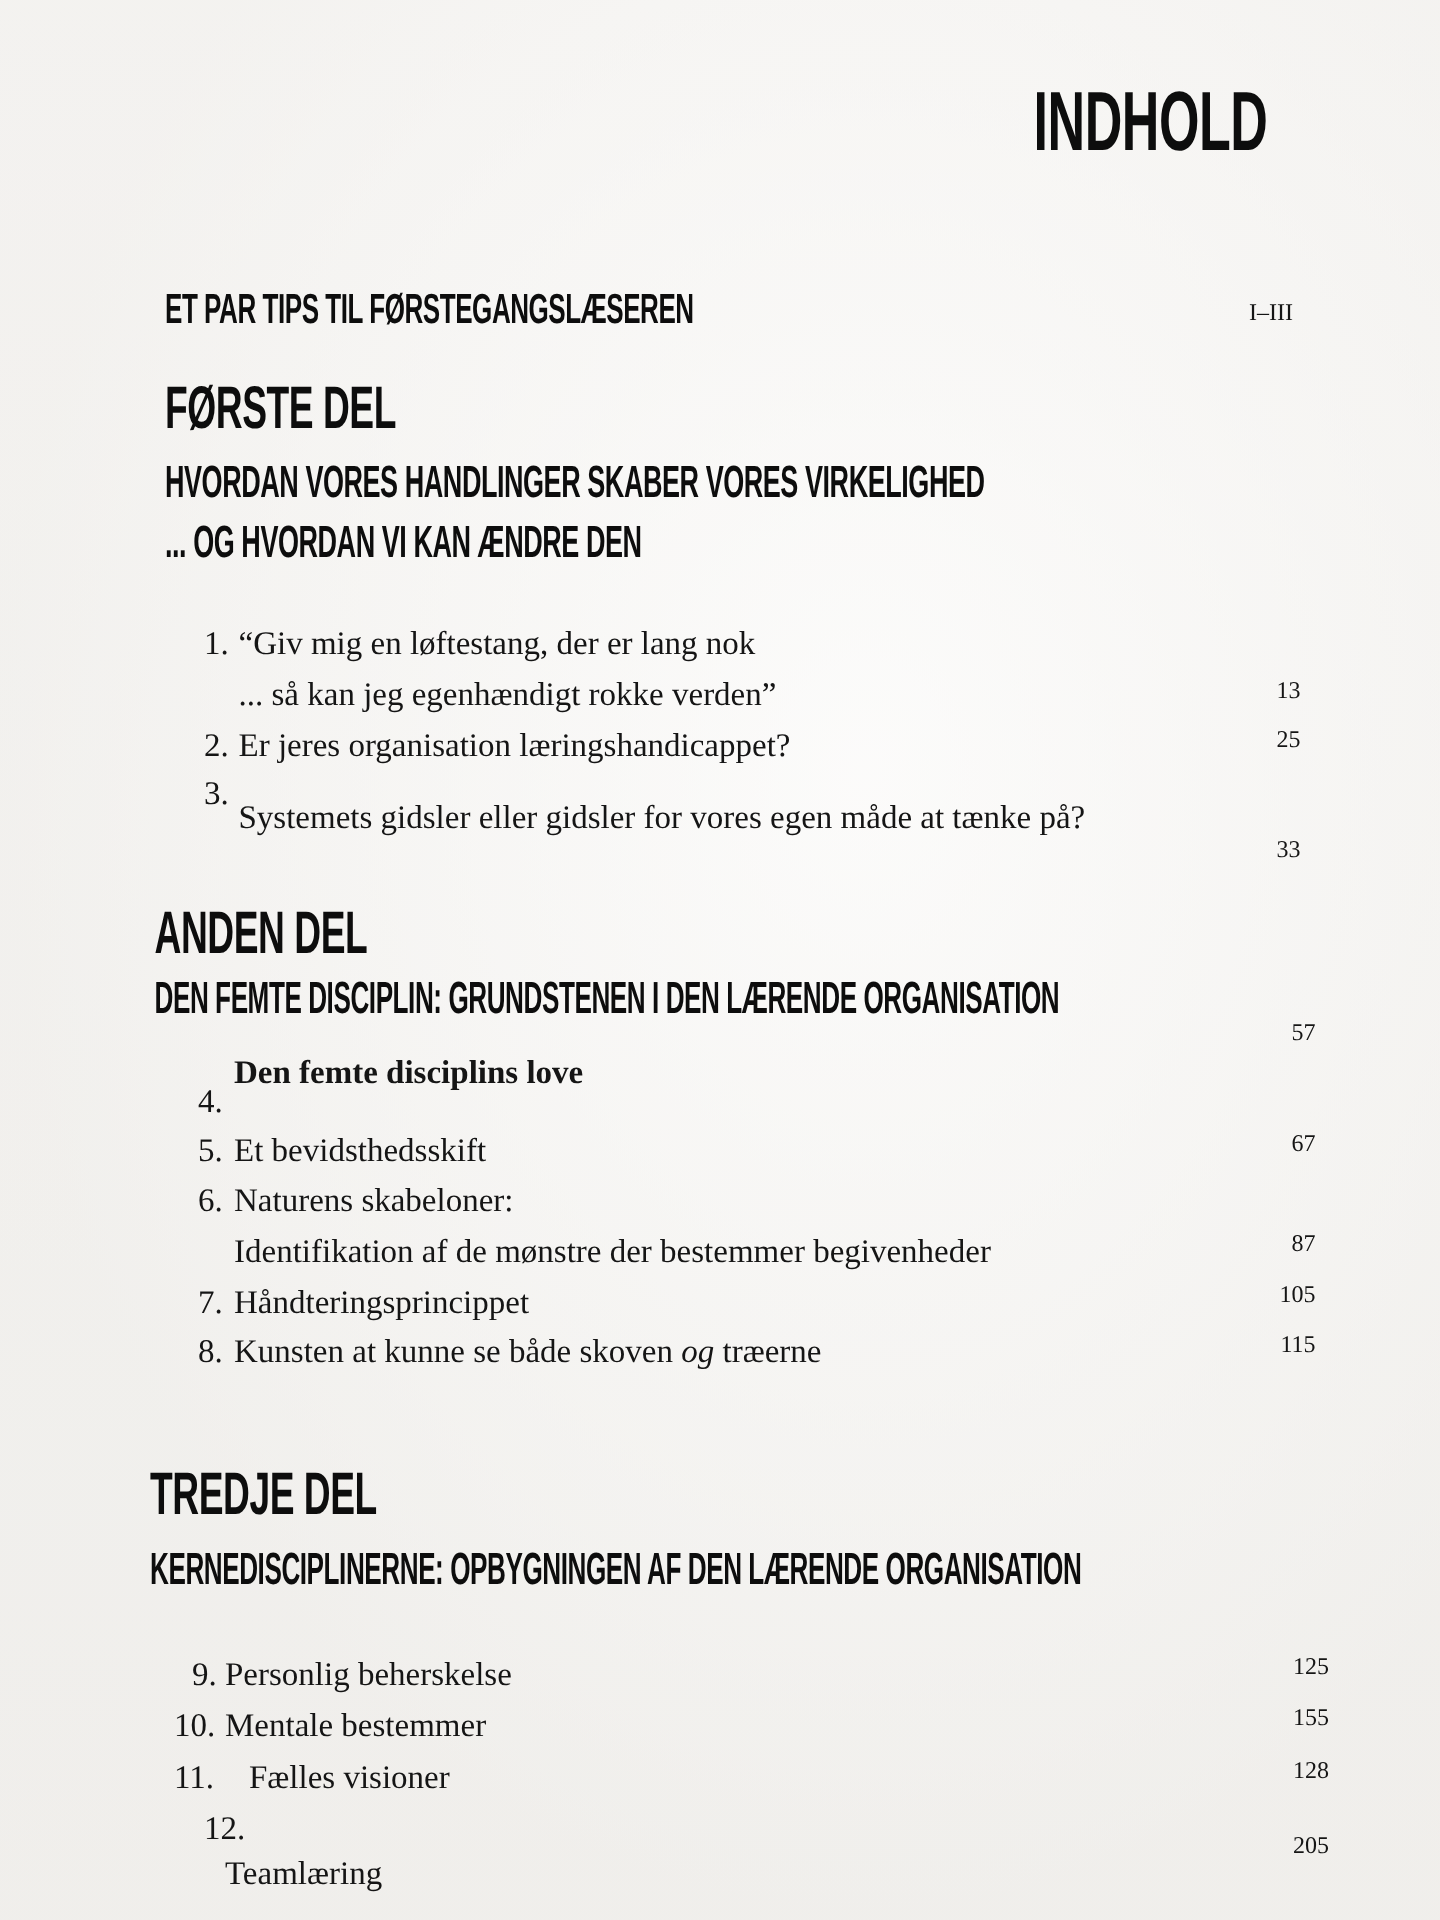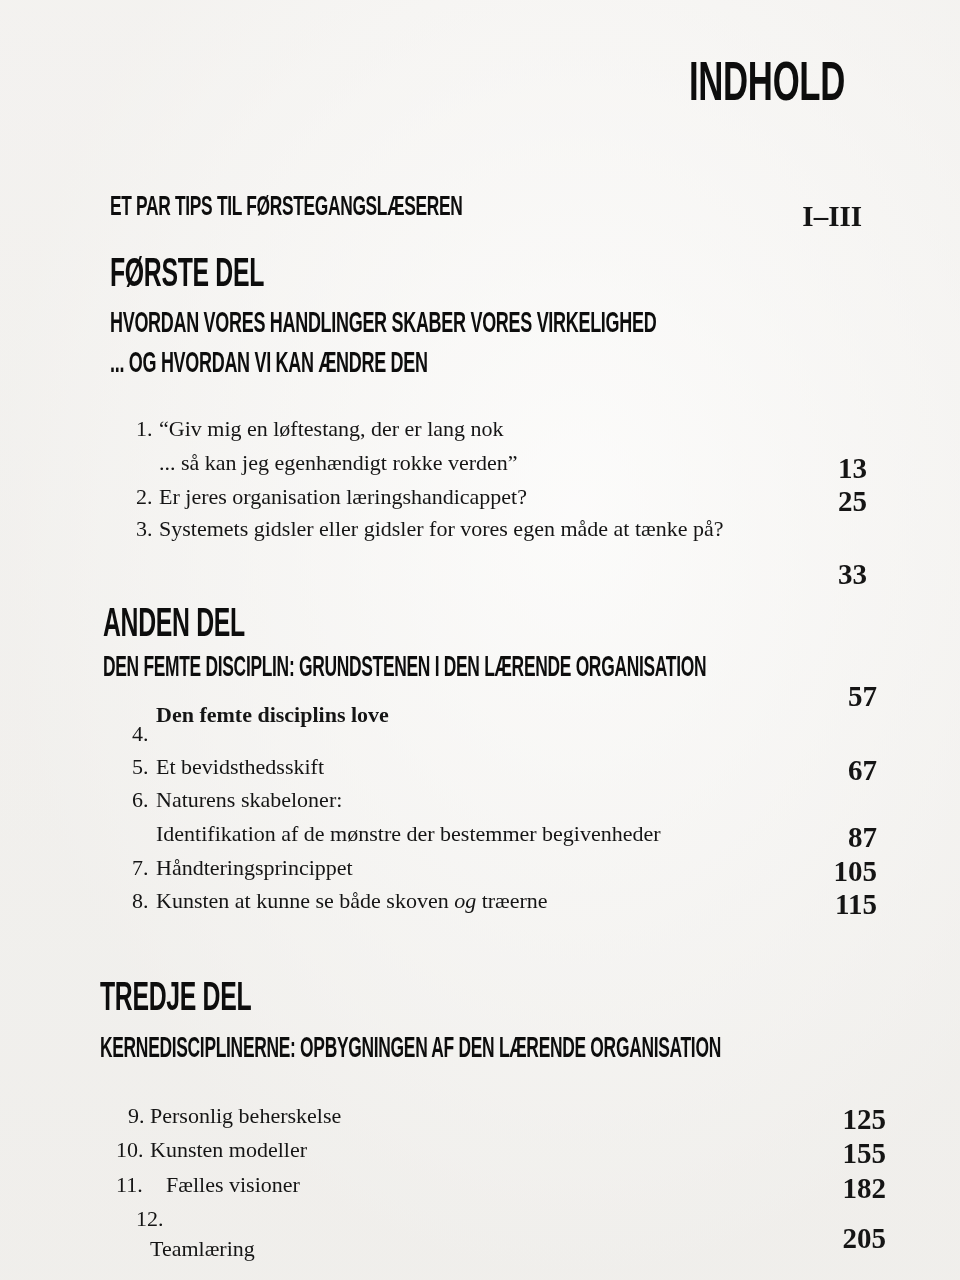--- a/index.html
+++ b/index.html
@@ -27,25 +27,24 @@
     .serif {
       font-family: "Liberation Serif", serif;
       position: absolute;
       white-space: nowrap;
       color: #151515;
       font-size: 22px;
     }
     .pg {
       font-family: "Liberation Serif", serif;
       position: absolute;
-      font-size: 29px;
+      font-size: 16px;
       text-align: right;
       color: #151515;
       width: 80px;
-      font-weight: bold;
     }
     .title {
       left: 689px; top: 48px;
       font-size: 56px;
       transform: scaleX(0.62);
     }
     .h-tips { left: 110px; top: 190px; font-size: 28px; transform: scaleX(0.62); }
     .h-part { font-size: 40px; transform: scaleX(0.62); }
     .h-sub  { font-size: 30px; transform: scaleX(0.6); }
     .h-sub-wide { font-size: 30px; transform: scaleX(0.58); }
@@ -71,21 +70,21 @@
   <span class="serif" style="left:159px; top:450px;">... så kan jeg egenhændigt rokke verden”</span>
   <span class="pg" style="left:787px; top:452px;">13</span>
 </div>
 <div>
   <span class="serif" style="left:136px; top:484px;">2.</span>
   <span class="serif" style="left:159px; top:484px;">Er jeres organisation læringshandicappet?</span>
   <span class="pg" style="left:787px; top:485px;">25</span>
 </div>
 <div>
   <span class="serif" style="left:136px; top:516px;">3.</span>
-  <span class="serif" style="left:159px; top:516px;">Systemets gidsler eller gidsler for vores egen måde at tænke på?</span>
+  <span class="serif" style="left:159px; top:532px;">Systemets gidsler eller gidsler for vores egen måde at tænke på?</span>
   <span class="pg" style="left:787px; top:517px;margin-top:41px;">33</span>
 </div>
 
 <div class="cond h-part" style="left:103px; top:600px;">ANDEN DEL</div>
 <div class="cond h-sub-wide" style="left:103px; top:649px;">DEN FEMTE DISCIPLIN: GRUNDSTENEN I DEN LÆRENDE ORGANISATION</div>
 
 <div>
   <span class="serif" style="left:132px; top:721px;">4.</span>
   <span class="serif" style="left:156px; top:702px;font-weight:bold;">Den femte disciplins love</span>
   <span class="pg" style="left:797px; top:680px;">57</span>
@@ -115,25 +114,25 @@
 <div class="cond h-part" style="left:100px; top:974px;">TREDJE DEL</div>
 <div class="cond h-sub-wide" style="left:100px; top:1030px;">KERNEDISCIPLINERNE: OPBYGNINGEN AF DEN LÆRENDE ORGANISATION</div>
 
 <div>
   <span class="serif" style="left:128px; top:1103px;">9.</span>
   <span class="serif" style="left:150px; top:1103px;">Personlig beherskelse</span>
   <span class="pg" style="left:806px; top:1103px;">125</span>
 </div>
 <div>
   <span class="serif" style="left:116px; top:1137px;">10.</span>
-  <span class="serif" style="left:150px; top:1137px;">Kunsten modeller</span>
+  <span class="serif" style="left:150px; top:1137px;">Mentale bestemmer</span>
   <span class="pg" style="left:806px; top:1137px;">155</span>
 </div>
 <div>
   <span class="serif" style="left:116px; top:1172px;">11.</span>
   <span class="serif" style="left:150px; top:1172px;margin-left:16px;">Fælles visioner</span>
-  <span class="pg" style="left:806px; top:1172px;">182</span>
+  <span class="pg" style="left:806px; top:1172px;">128</span>
 </div>
 <div>
   <span class="serif" style="left:116px; top:1206px;margin-left:20px;">12.</span>
   <span class="serif" style="left:150px; top:1236px;">Teamlæring</span>
   <span class="pg" style="left:806px; top:1206px;margin-top:16px;">205</span>
 </div>
 
 </body></html>

